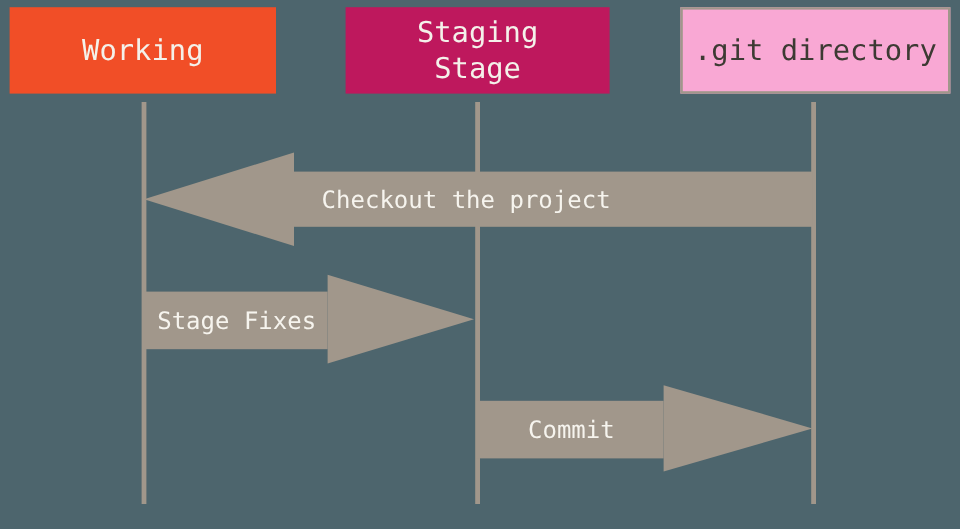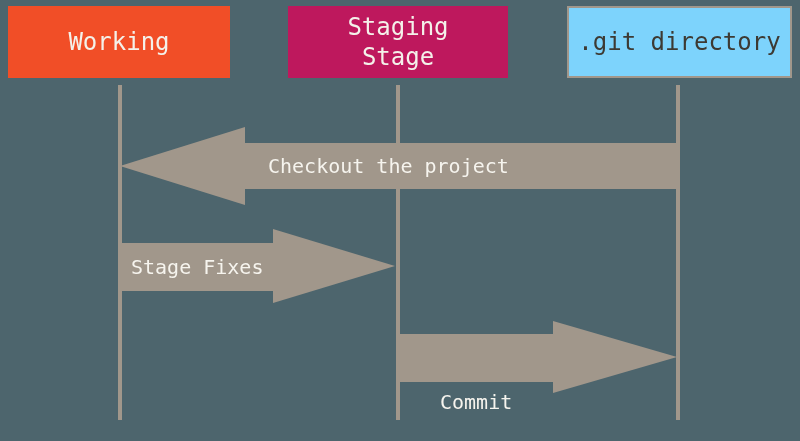--- a/index.html
+++ b/index.html
@@ -25,21 +25,21 @@
     align-items: center;
     justify-content: center;
     font-size: 24px;
     line-height: 30px;
     text-align: center;
     box-sizing: border-box;
     white-space: nowrap;
   }
   .box-working   { left: 8px;   width: 222px; background: #f14e27; color: #f4f1ea; }
   .box-staging   { left: 288px; width: 220px; background: #be185d; color: #f4f1ea; }
-  .box-git       { left: 567px; width: 225px; background: #7dd3fc; color: #3d3a33;
+  .box-git       { left: 567px; width: 225px; background: #f9a8d4; color: #3d3a33;
                    border: 2px solid #a1978b; }
 
   
   .lifeline {
     position: absolute;
     top: 85px;
     width: 4px;
     height: 335px;
     background: #a1978b;
   }
@@ -73,21 +73,21 @@
     border-left: 124px solid #a1978b;
   }
   .arrow-label {
     position: absolute;
     color: #f6f4ee;
     font-size: 20px;
     white-space: nowrap;
   }
   .label-checkout { left: 268px; top: 143px; line-height: 46px; }
   .label-stage    { left: 131px; top: 243px; line-height: 48px; }
-  .label-commit   { left: 440px; top: 334px; line-height: 48px; margin-top: 44px; }
+  .label-commit   { left: 440px; top: 334px; line-height: 48px; }
 
   
   .body-checkout { left: 245px; top: 143px; width: 432px; height: 46px; }
   .head-checkout { left: 120px; top: 127px; }
   .body-stage    { left: 120px; top: 243px; width: 153px; height: 48px; }
   .head-stage    { left: 273px; top: 229px; }
   .body-commit   { left: 397px; top: 334px; width: 156px; height: 48px; }
   .head-commit   { left: 553px; top: 321px; }
 </style>
 </head>

